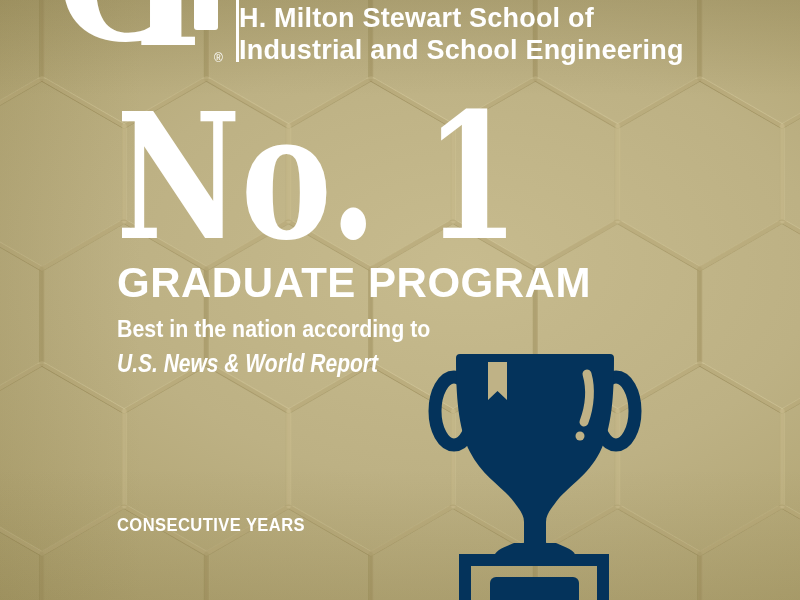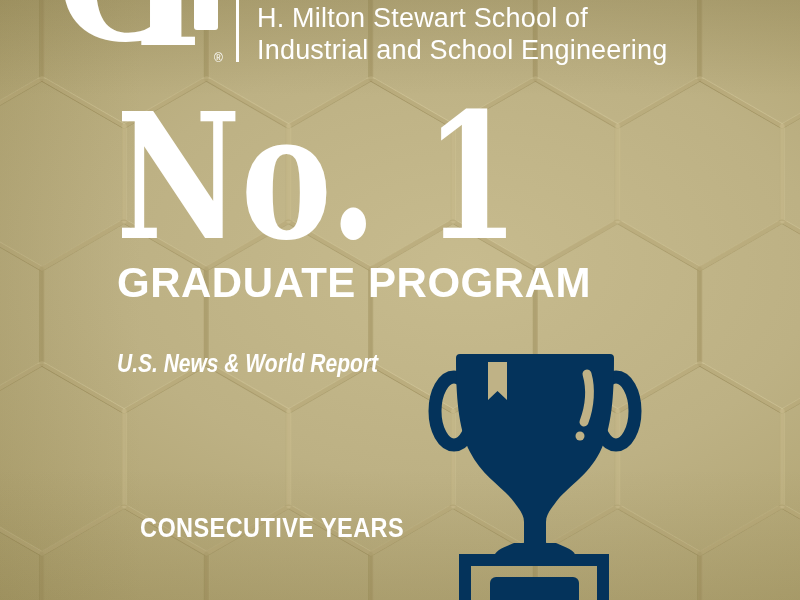--- a/index.html
+++ b/index.html
@@ -19,33 +19,33 @@
   }
   .abs{position:absolute;line-height:1;white-space:nowrap;color:#ffffff;}
   .squeeze{display:inline-block;transform-origin:left top;}
 
   
   .logo-g{left:57px;top:-92px;font-family:"DejaVu Serif",serif;font-weight:700;font-size:155px;}
   .logo-t{left:116px;top:-74px;font-family:"DejaVu Serif",serif;font-weight:700;font-size:140px;}
   .t-serif-patch{position:absolute;left:194px;top:0;width:24px;height:30px;background:#ffffff;border-radius:0 0 3px 3px;}
   .logo-reg{left:214px;top:52px;font-size:12px;}
   .divider{position:absolute;left:236px;top:-10px;width:3px;height:72px;background:#ffffff;}
-  .school{left:257px;top:2px;font-size:27px;font-weight:400;line-height:32px;letter-spacing:.2px;}
+  .school{left:239px;top:2px;font-size:27px;font-weight:700;line-height:32px;letter-spacing:.2px;}
 
   
   .rank{left:116px;top:89px;font-family:"DejaVu Serif",serif;font-weight:700;font-size:175px;text-align:right;}
   .rank .squeeze{transform:scaleX(0.78);}
   .program{left:117px;top:262px;font-size:42px;font-weight:700;letter-spacing:.5px;}
   .claim{left:117px;top:317px;font-size:24px;font-weight:700;}
   .claim .squeeze{transform:scaleX(0.89);}
   .source{left:117px;top:351px;font-size:25px;font-weight:700;font-style:italic;}
   .source .squeeze{transform:scaleX(0.84);}
   .duration{left:121px;top:404px;font-family:"DejaVu Serif",serif;font-weight:700;font-size:100px;}
   .duration .squeeze{transform:scaleX(0.85);}
-  .years{left:117px;top:515px;font-size:27px;font-weight:700;letter-spacing:.5px;margin-left:23px;}
+  .years{left:117px;top:515px;font-size:19px;font-weight:700;letter-spacing:.5px;}
   .years .squeeze{transform:scaleX(0.87);}
 
   .trophy{position:absolute;left:410px;top:350px;}
 </style>
 </head>
 <body>
 
 <div class="canvas">
 
   <svg class="hexes" width="800" height="600" aria-hidden="true">
@@ -82,20 +82,21 @@
     <span class="abs logo-reg">®</span>
   </div>
   <div class="divider"></div>
   <div class="abs school">
     <div>H. Milton Stewart School of</div>
     <div>Industrial and School Engineering</div>
   </div>
 
   <div class="abs rank"><span class="squeeze">No. 1</span></div>
   <div class="abs program">GRADUATE PROGRAM</div>
+  <div class="abs claim"><span class="squeeze">Best in the nation according to</span></div>
   <div class="abs source"><span class="squeeze">U.S. News &amp; World Report</span></div>
   <div class="abs years"><span class="squeeze">CONSECUTIVE YEARS</span></div>
 
   <svg class="trophy" width="250" height="250" viewBox="0 0 250 250" aria-hidden="true">
     <g>
 
       <ellipse cx="44" cy="61" rx="19" ry="34" fill="none" stroke="#04335b" stroke-width="13"></ellipse>
       <ellipse cx="206" cy="61" rx="19" ry="34" fill="none" stroke="#04335b" stroke-width="13"></ellipse>
 
       <path fill="#04335b" d="M50,4 L200,4 Q204,4 204,8 C204,45 202,78 190,102 C178,126 156,138 146,152 C140,160 136,165 136,172 L136,192 C136,197 143,200 152,203 L157,206 L93,206 L98,203 C107,200 114,197 114,192 L114,172 C114,165 110,160 104,152 C94,138 72,126 60,102 C48,78 46,45 46,8 Q46,4 50,4 Z"></path>

